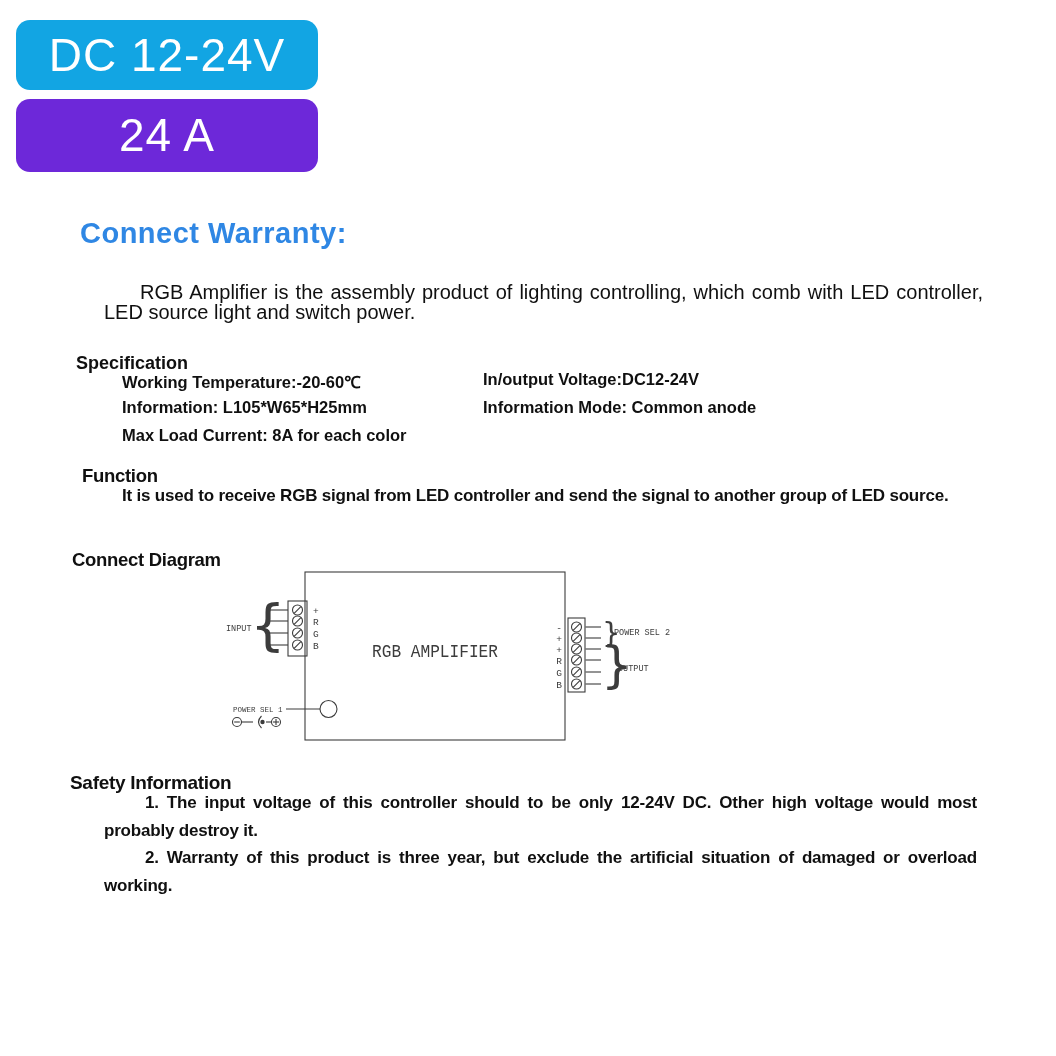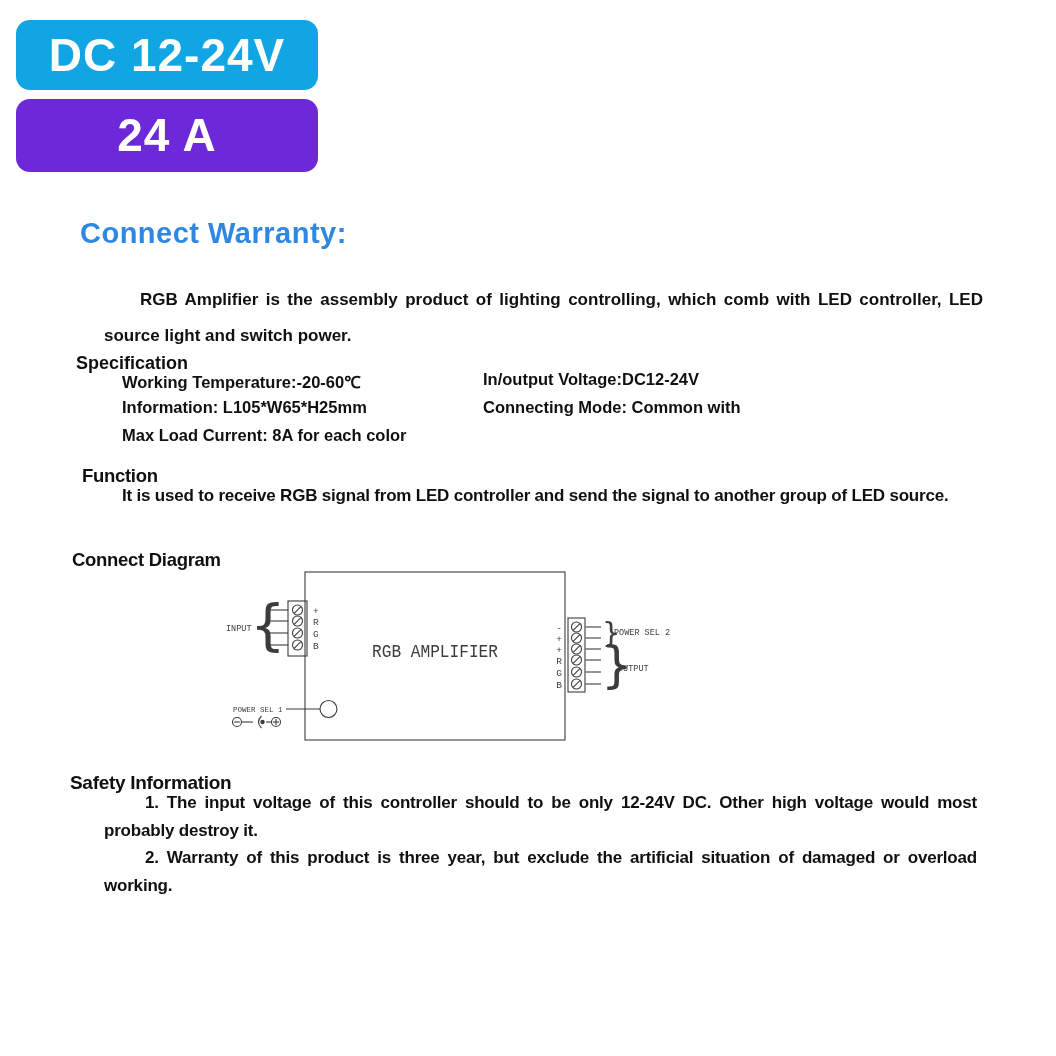--- a/index.html
+++ b/index.html
@@ -2,30 +2,30 @@
 <html><head>
 <meta charset="utf-8">
 <style>
   html,body{margin:0;padding:0;background:#fff;}
   .page{
     position:relative;width:1056px;height:1056px;background:#ffffff;overflow:hidden;
     font-family:"Liberation Sans",sans-serif;color:#101010;
   }
   .badge{
     position:absolute;left:16px;width:302px;border-radius:14px;
-    color:#ffffff;font-weight:bold;text-align:center;letter-spacing:1px;
+    color:#ffffff;font-weight:normal;text-align:center;letter-spacing:1px;
   }
   .badge-voltage{top:20px;height:70px;font-size:46px;line-height:70px;}
   .badge-current{top:99px;height:73px;font-size:46px;line-height:73px;}
   .heading-blue{
     position:absolute;left:80px;top:217px;font-size:29px;font-weight:bold;letter-spacing:0.5px;
   }
   .intro{
     position:absolute;left:104px;top:282px;width:879px;
-    font-size:17px;font-weight:bold;line-height:36px;text-align:justify;text-indent:36px;
+    font-size:20px;font-weight:normal;line-height:20px;text-align:justify;text-indent:36px;
   }
   .sec-title{position:absolute;font-weight:bold;white-space:nowrap;margin-top:12px;}
   .spec-title{left:76px;top:341px;font-size:18px;}
   .spec-line{position:absolute;font-weight:bold;font-size:16.5px;white-space:nowrap;}
   .spec-left{left:122px;}
   .spec-right{left:483px;}
   .row0{top:370px;text-align:center;} .row1{top:398px;} .row2{top:426px;}
   .function-title{left:82px;top:453px;font-size:18.5px;letter-spacing:-0.3px;text-align:center;}
   .function-text{
     position:absolute;left:122px;top:482px;width:862px;
@@ -54,21 +54,21 @@
   <div class="badge badge-current" style="background: #6d28d9;">24 A</div>
 
   <div class="heading-blue" style="color: rgb(47, 135, 228);">Connect Warranty:</div>
 
   <div class="intro">RGB Amplifier is the assembly product of lighting controlling, which comb with LED controller, LED source light and switch power.</div>
 
   <div class="sec-title spec-title">Specification</div>
   <div class="spec-line spec-left row0">Working Temperature:-20-60℃</div>
   <div class="spec-line spec-right row0">In/output Voltage:DC12-24V</div>
   <div class="spec-line spec-left row1">Information: L105*W65*H25mm</div>
-  <div class="spec-line spec-right row1">Connecting Mode: Common with</div>
+  <div class="spec-line spec-right row1">Information Mode: Common anode</div>
   <div class="spec-line spec-left row2">Max Load Current: 8A for each color</div>
 
   <div class="sec-title function-title">Function</div>
   <div class="function-text">It is used to receive RGB signal from LED controller and send the signal to another group of LED source.</div>
 
   <div class="sec-title connect-title">Connect Diagram</div>
 
   <svg class="diagram" viewBox="0 0 470 200">
 
     <rect class="stroke" x="85" y="12" width="260" height="168"></rect>

